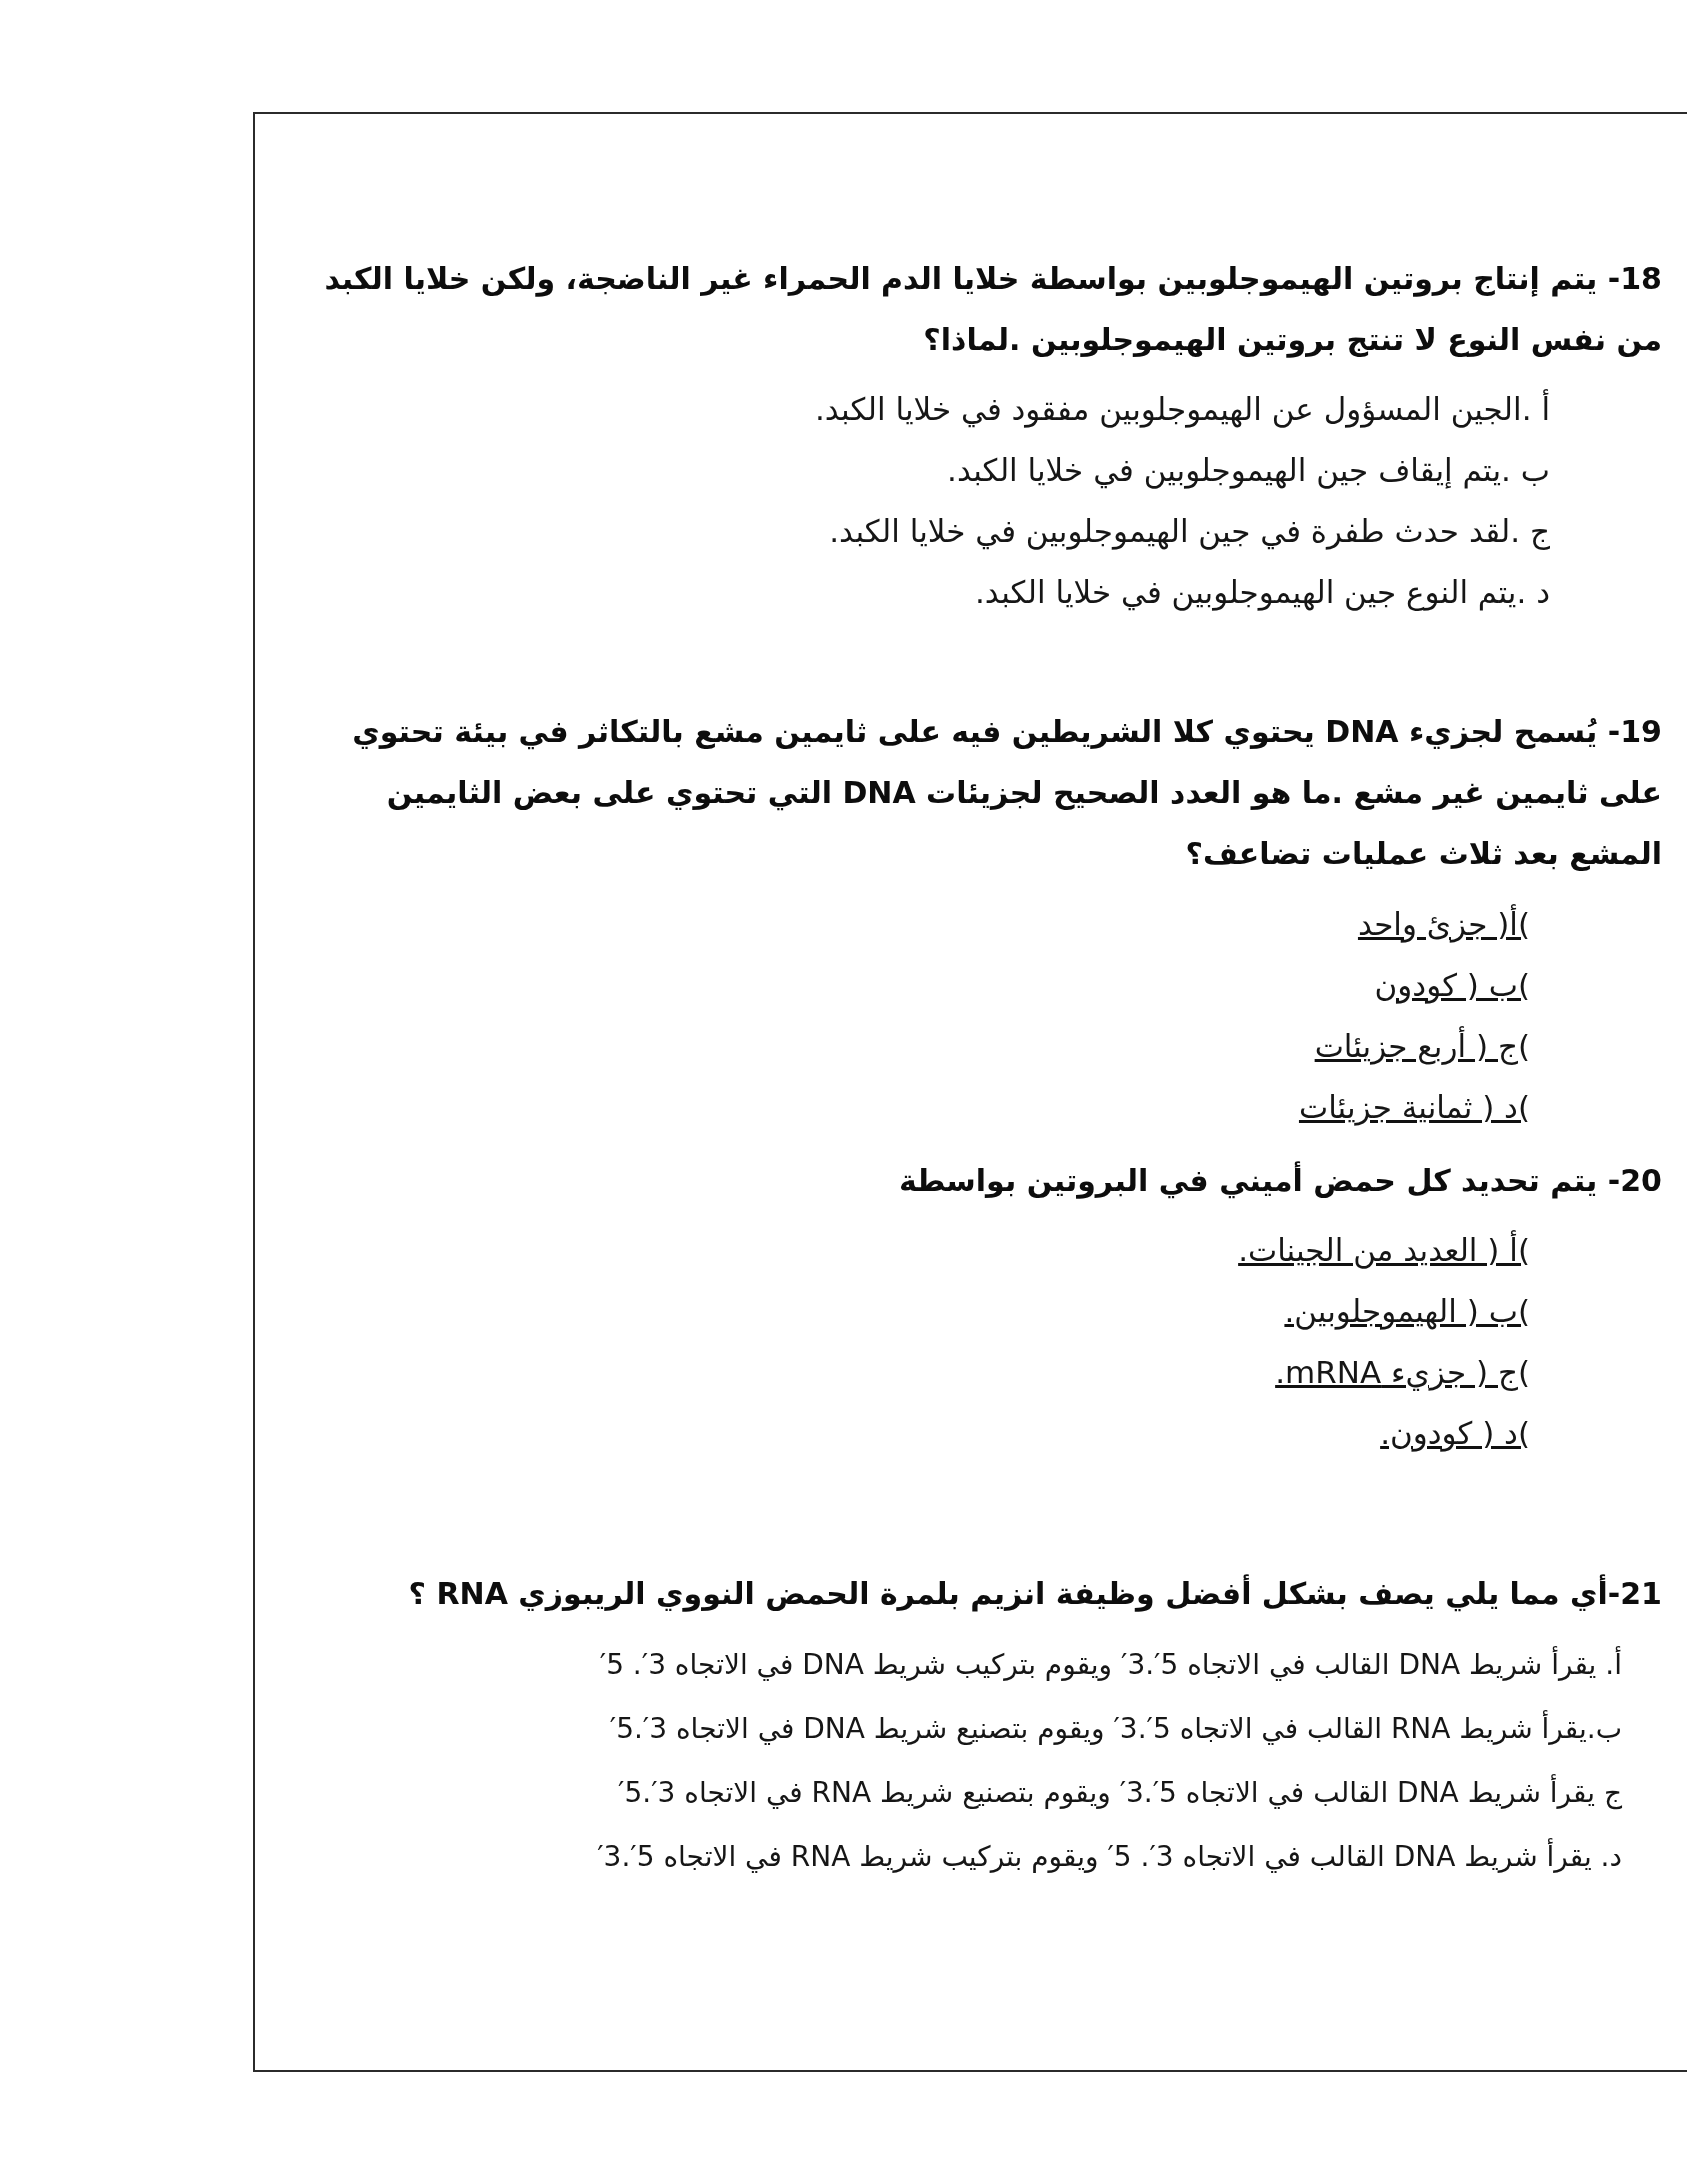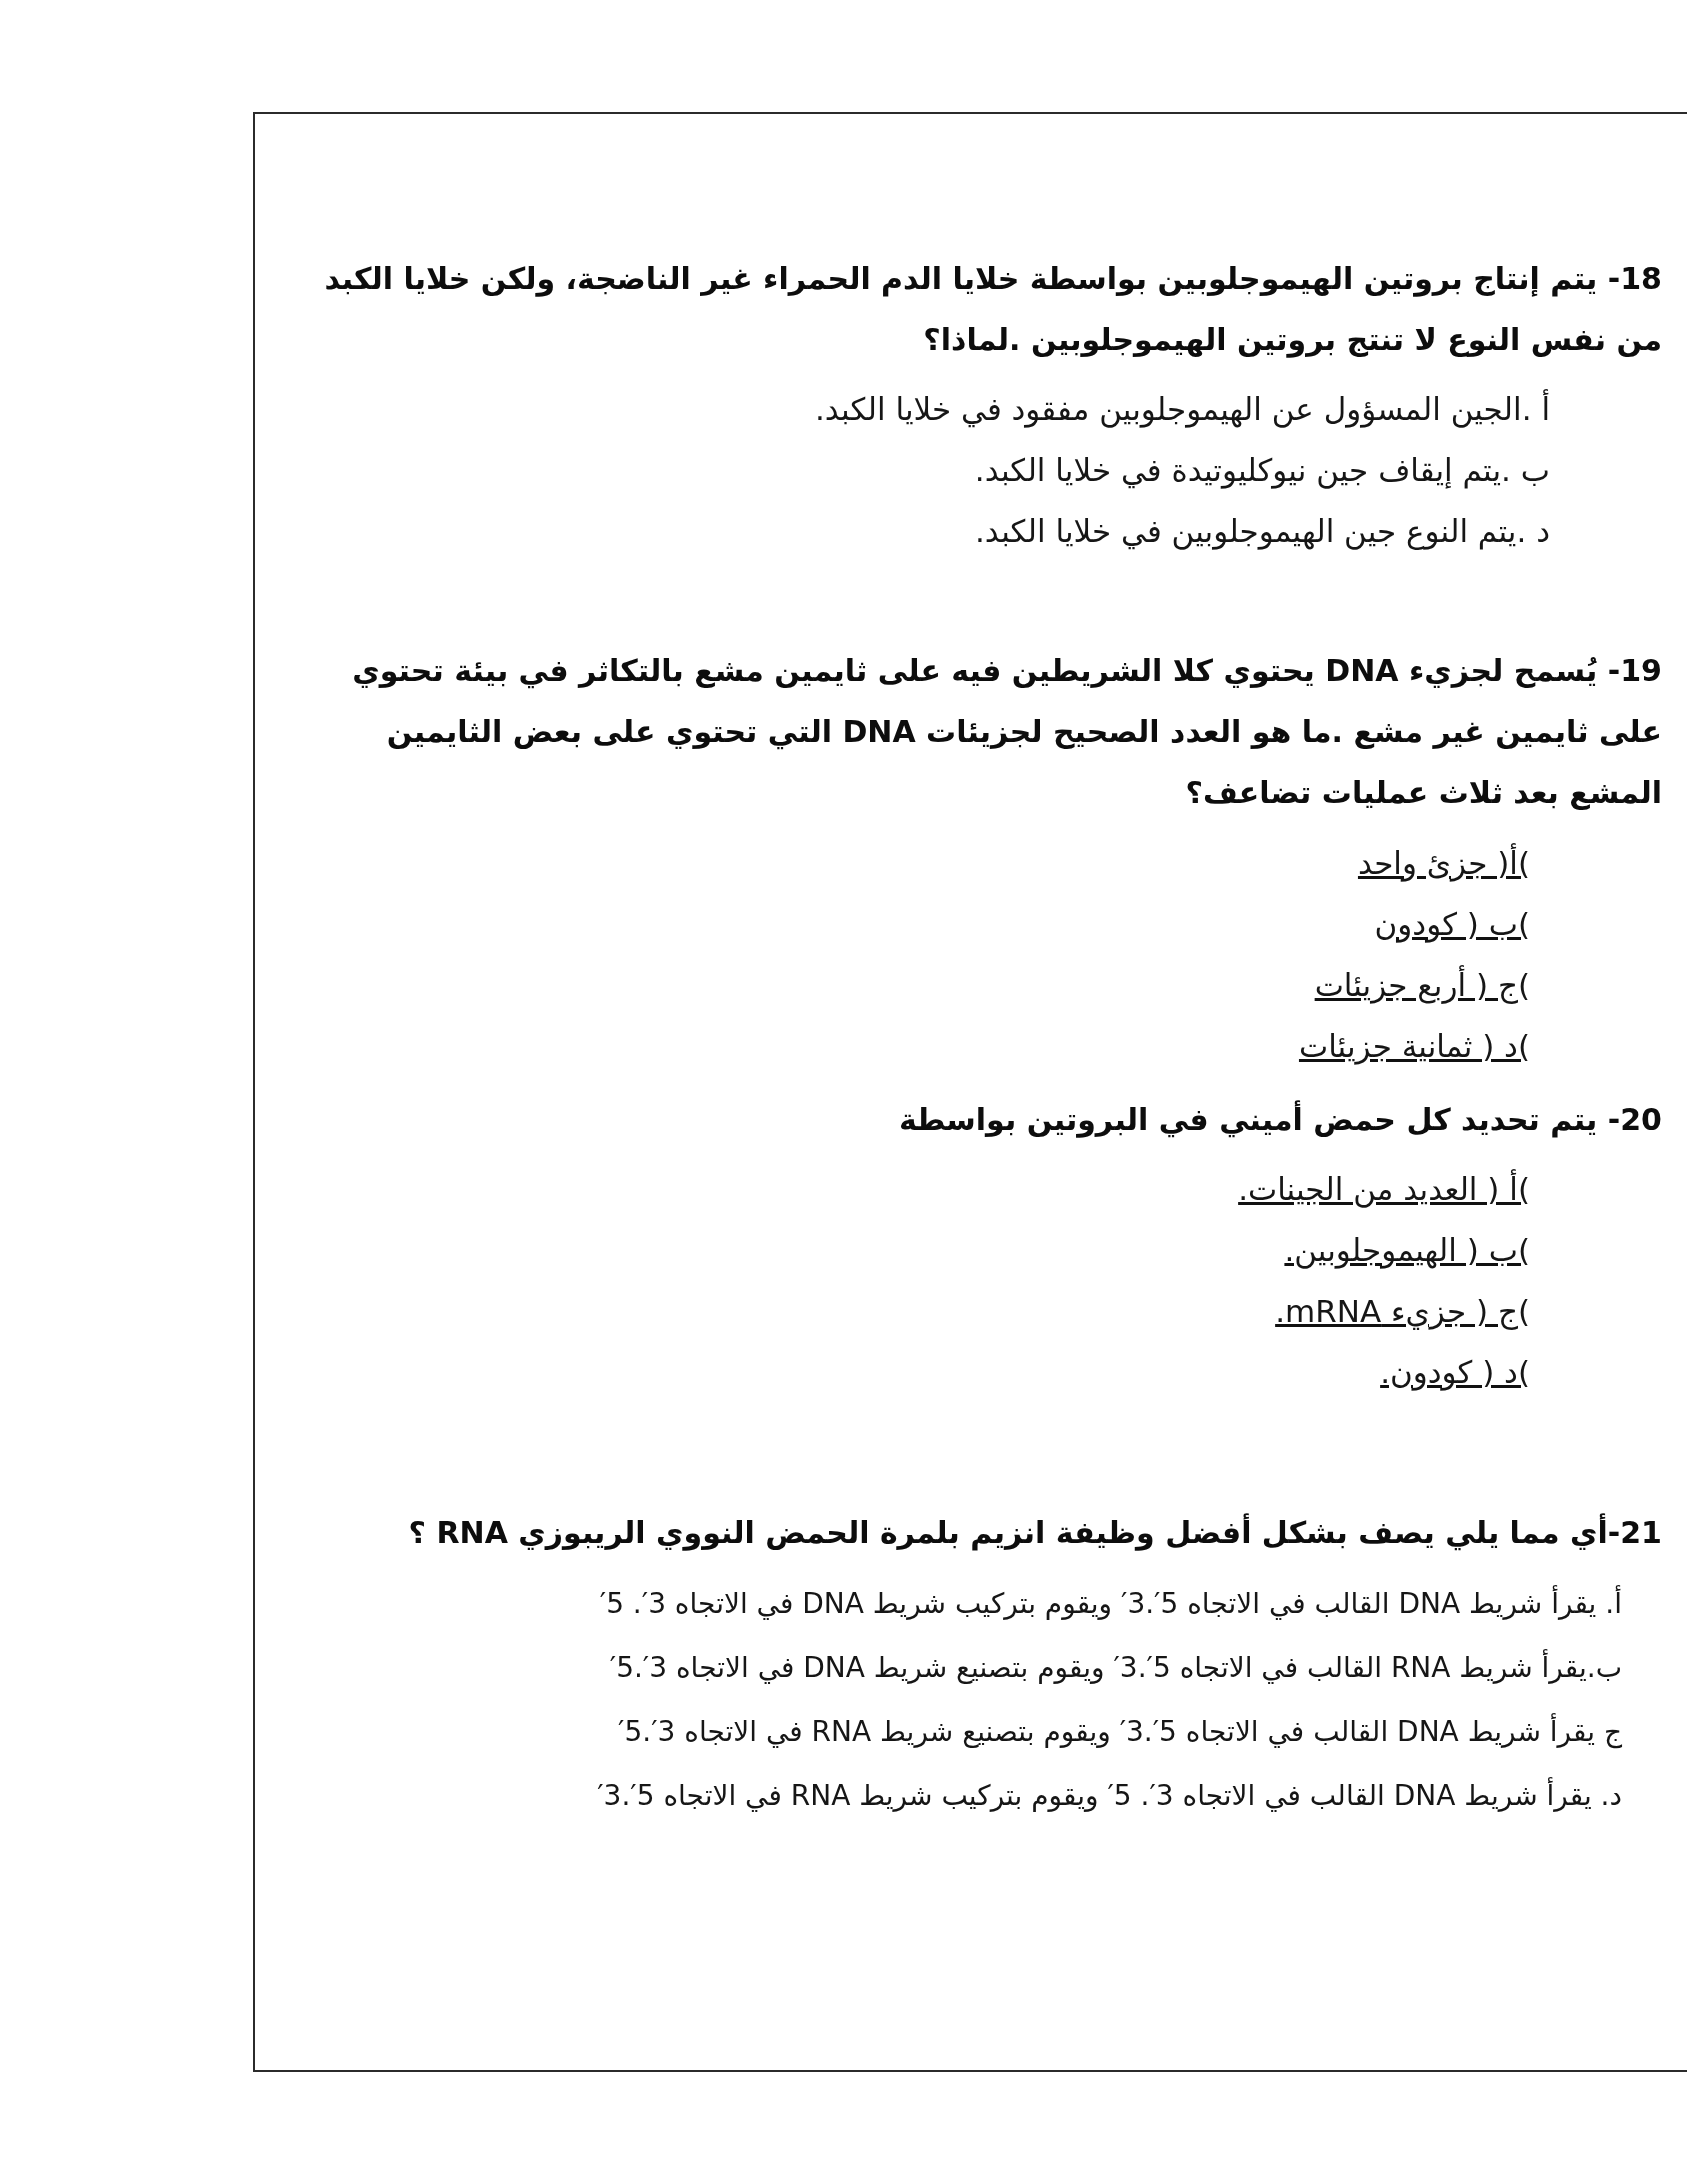--- a/index.html
+++ b/index.html
@@ -61,21 +61,22 @@
 
 <div class="sheet">
   <div class="frame"></div>
 
   <div class="content">
 
     <section class="question">
       <div class="q-stem">18-  يتم إنتاج بروتين الهيموجلوبين بواسطة خلايا الدم الحمراء غير الناضجة، ولكن خلايا الكبد من نفس النوع لا تنتج بروتين الهيموجلوبين .لماذا؟</div>
       <div class="q-options options-indent-md">
         <div class="q-option">أ .الجين المسؤول عن الهيموجلوبين مفقود في خلايا الكبد.</div>
-        <div class="q-option">ب .يتم إيقاف جين نيوكليوتيدة في خلايا الكبد.</div>
+        <div class="q-option">ب .يتم إيقاف جين الهيموجلوبين في خلايا الكبد.</div>
+        <div class="q-option">ج .لقد حدث طفرة في جين الهيموجلوبين في خلايا الكبد.</div>
         <div class="q-option">د .يتم النوع جين الهيموجلوبين في خلايا الكبد.</div>
       </div>
     </section>
 
     <section class="question gap-lg">
       <div class="q-stem">19-  يُسمح لجزيء DNA  يحتوي كلا الشريطين فيه على ثايمين مشع بالتكاثر في بيئة تحتوي على ثايمين غير مشع .ما هو العدد الصحيح لجزيئات DNA   التي تحتوي على بعض الثايمين المشع بعد ثلاث عمليات تضاعف؟</div>
       <div class="q-options options-indent-lg">
         <div class="q-option">)أ(  جزئ واحد</div>
         <div class="q-option">)ب (  كودون</div>
         <div class="q-option">)ج (  أربع جزيئات</div>

